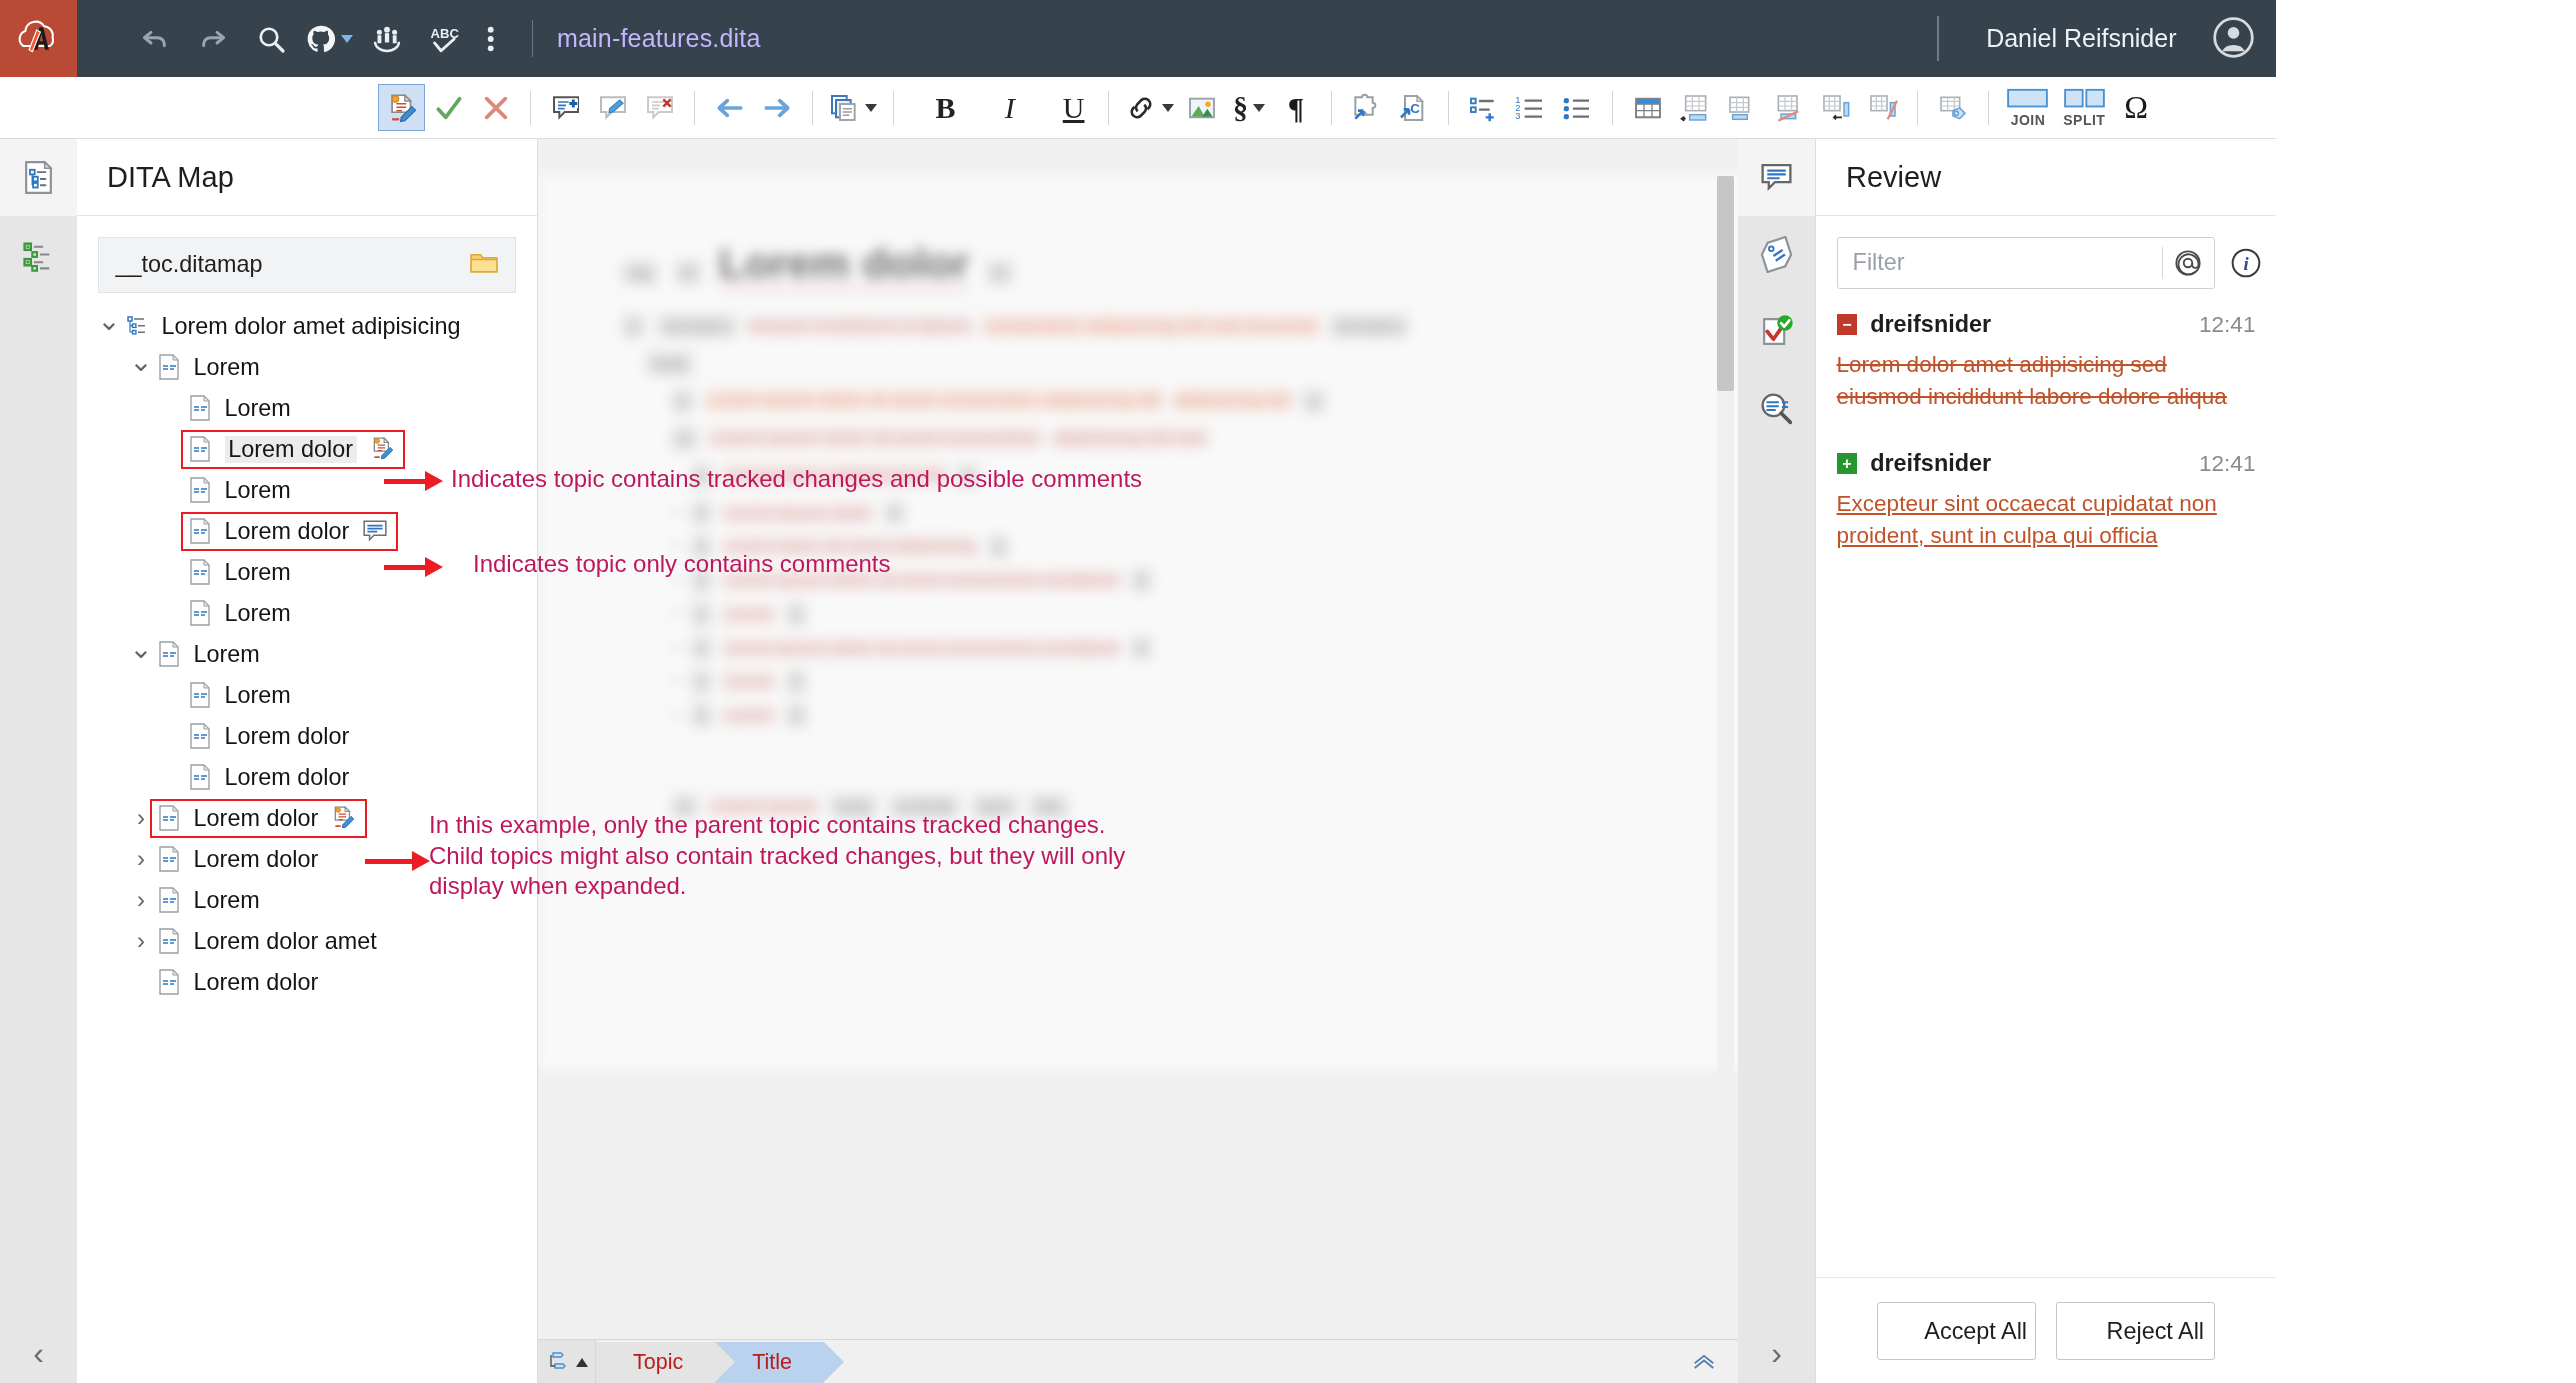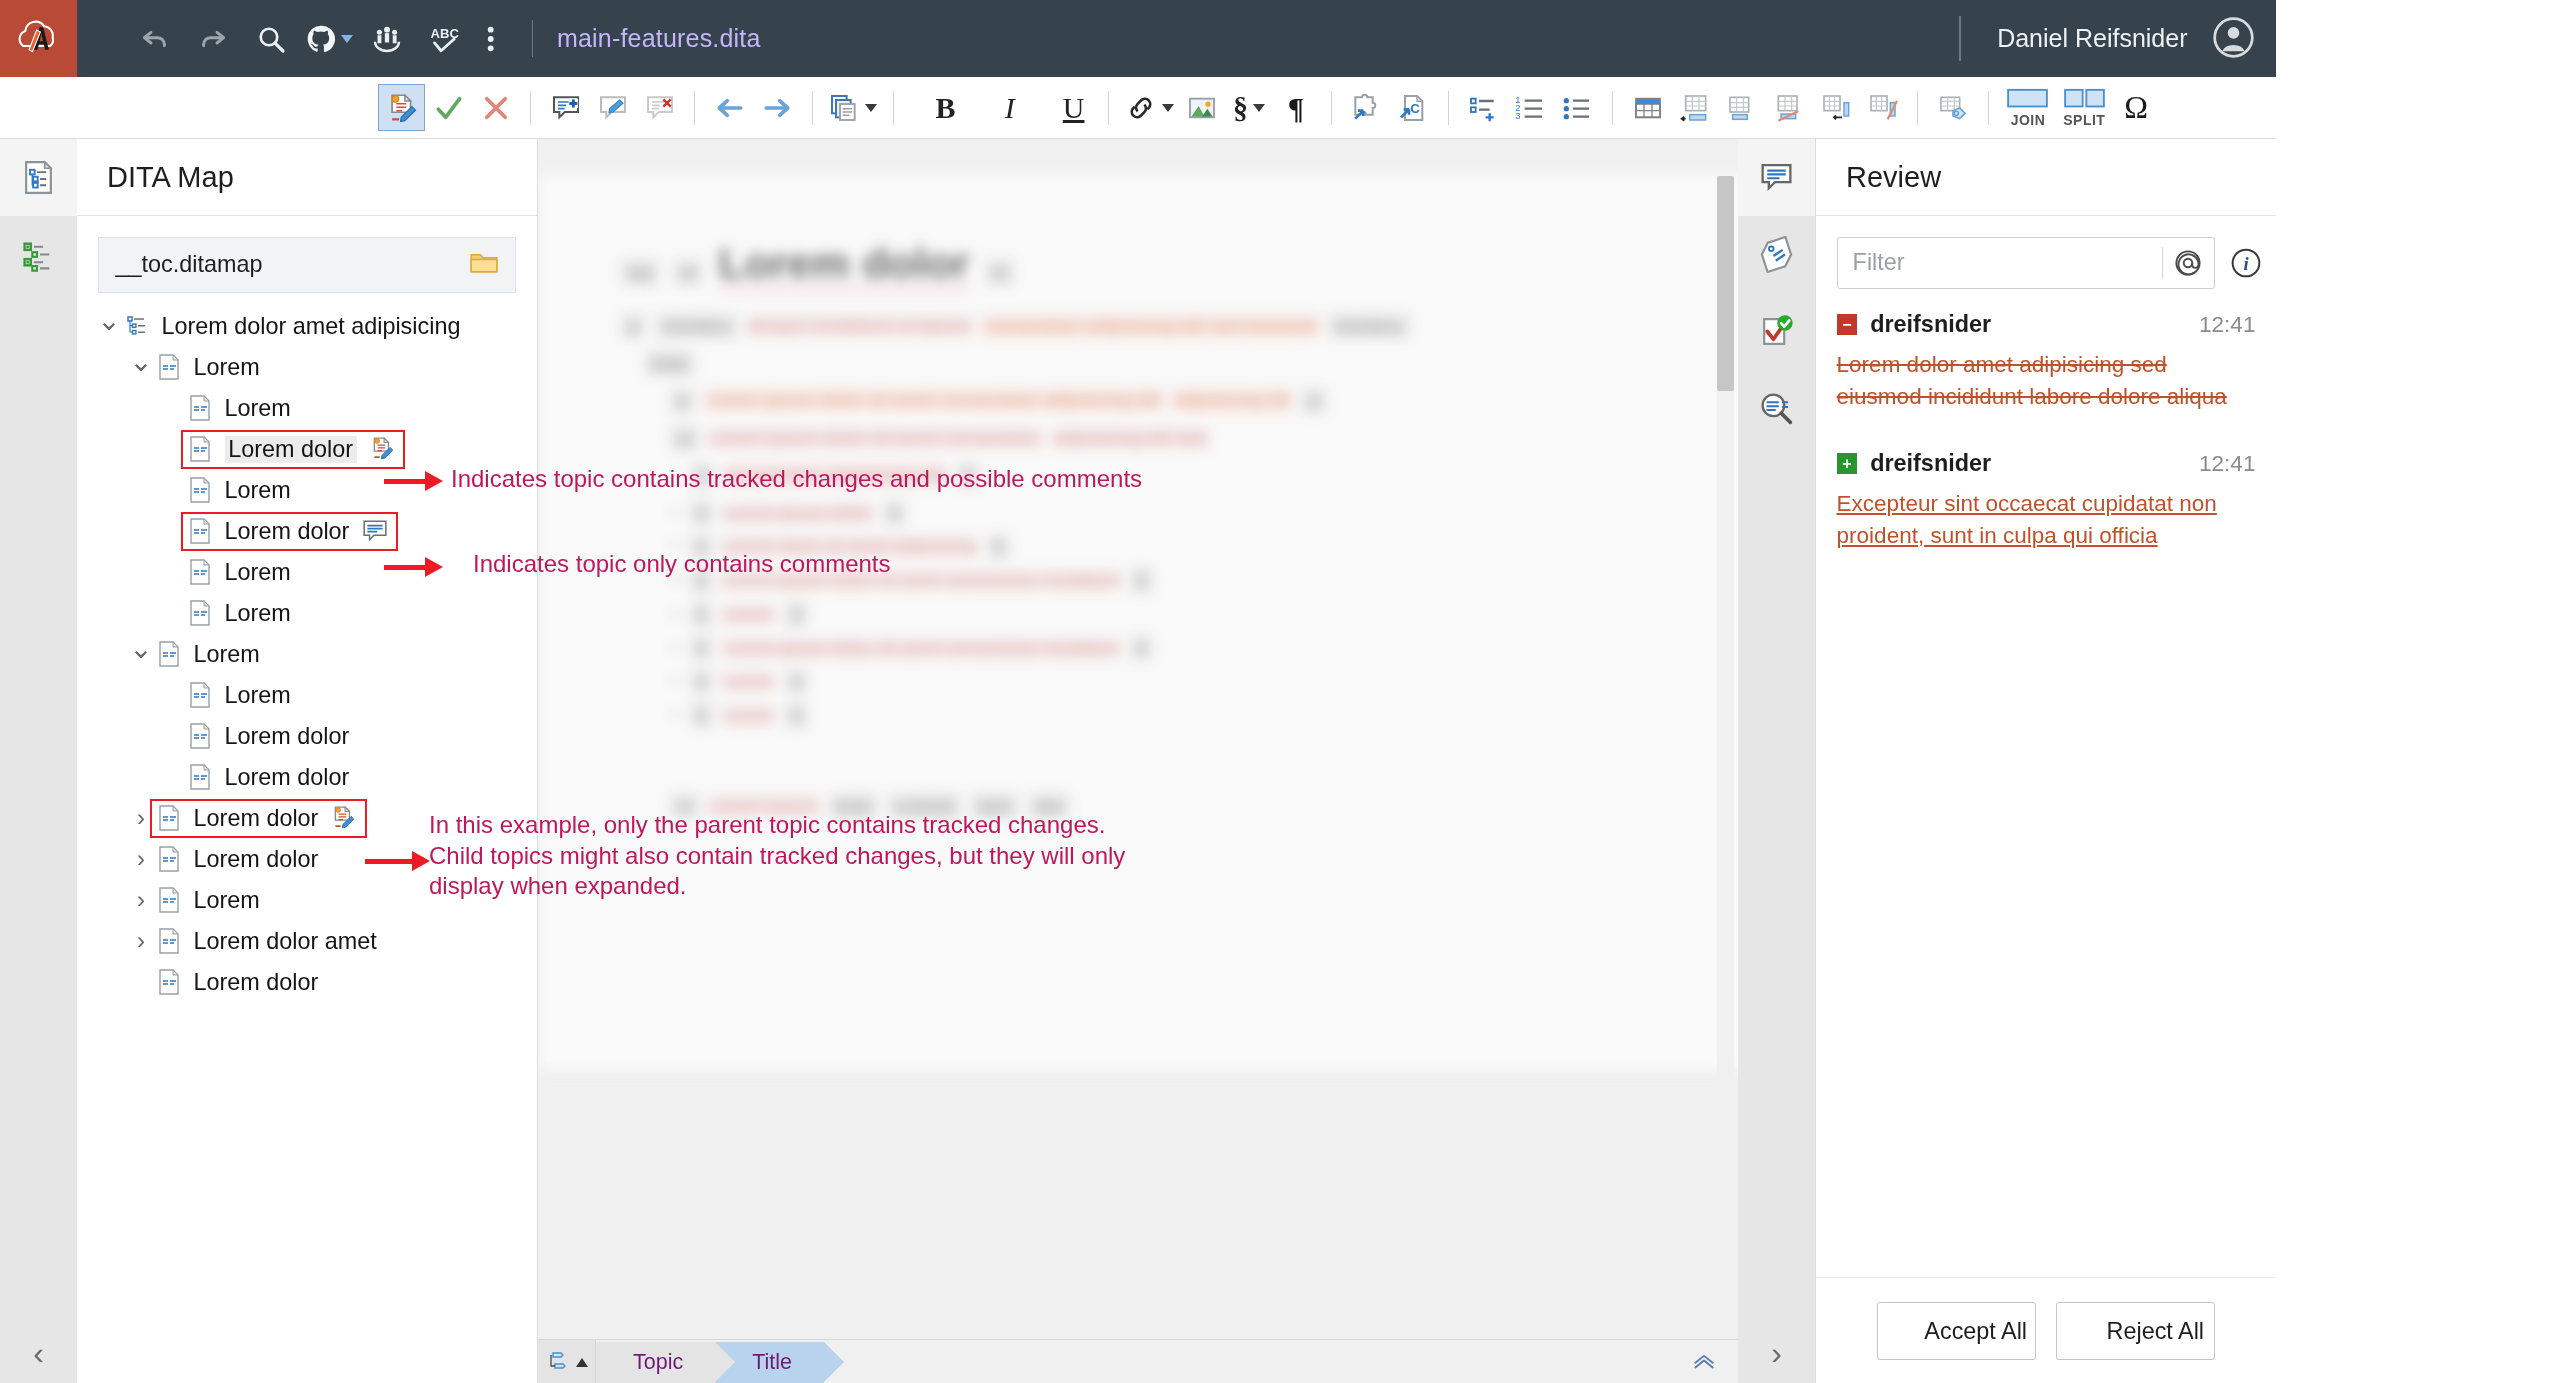--- a/index.html
+++ b/index.html
@@ -22,21 +22,21 @@
   }
   .topbar-tools { display: flex; align-items: center; gap: 0px; padding-left: 49px; }
   .tbtn {
     width: 58px; height: 58px; display: flex; align-items: center; justify-content: center;
     cursor: pointer;
   }
   .tbtn.narrow { width: 34px; }
   .vsep { width: 0.9px; height: 37px; background: #6b7780; margin: 0 24px; }
   .doc-title { color: #c4b5fd; font-size: 25px; letter-spacing: 0.2px; }
   .topbar-right {
-    position: absolute; right: 22.5px; top: 0; height: 77px; display: flex; align-items: center; gap: 25px;
+    position: absolute; right: 22.5px; top: 0; height: 77px; display: flex; align-items: center; gap: 36px;
   }
   .topbar-right .vsep2 { width: 1.9px; height: 45px; background: #707c85; margin-right: 11.2px; }
   .user-name { color: #eef2f4; font-size: 25px; }
 
   
   .fmtbar {
     height: 62px; background: #fff; border-bottom: 0.9px solid #d9dde0;
     display: flex; align-items: center; flex: 0 0 62px; padding-left: 378px;
   }
   .fbtn {
@@ -125,21 +125,21 @@
 
   
   .breadbar {
     height: 45px; background: #f0f0f0; border-top: 0.9px solid #d5d8da;
     display: flex; align-items: center; flex: 0 0 45px;
   }
   .bb-toggle { width: 58px; height: 45px; background: #e4e4e4; display: flex; align-items: center; justify-content: center; gap: 7.5px; cursor: pointer; border-right: 0.9px solid #d5d8da;}
   .bb-up { width: 0; height: 0; border-left: 6.6px solid transparent; border-right: 6.6px solid transparent; border-bottom: 9.4px solid #333; }
   .crumbs { display: flex; align-items: center; height: 45px; }
   .crumb {
-    display: flex; align-items: center; height: 41px; font-size: 21.5px; color: #701a75;
+    display: flex; align-items: center; height: 41px; font-size: 21.5px; color: #b91c1c;
     padding: 0 32px 0 37px; position: relative; background: #e4e4e4; cursor: pointer;
   }
   .crumb::after {
     content: ""; position: absolute; right: -19.7px; top: 0; width: 0; height: 0;
     border-top: 20.6px solid transparent; border-bottom: 20.6px solid transparent; border-left: 20.6px solid #e4e4e4; z-index: 2;
   }
   .crumb.sel { background: #b9d2ee; }
   .crumb.sel::after { border-left-color: #b9d2ee; }
   .bb-chev { margin-left: auto; padding-right: 20.6px; color: #5a7fae; font-size: 24px; cursor: pointer; }
 

